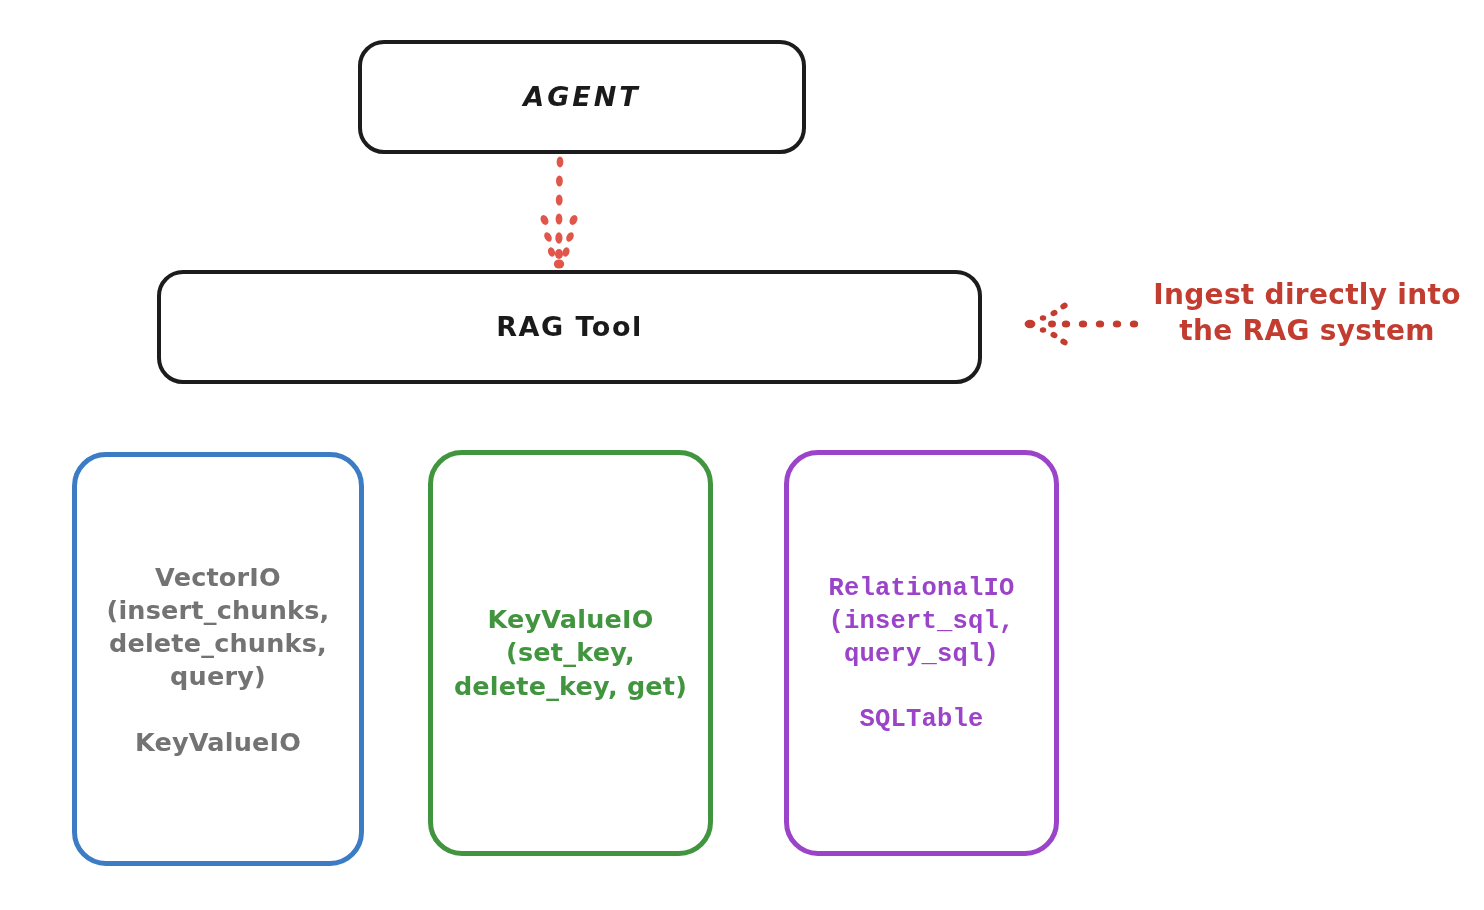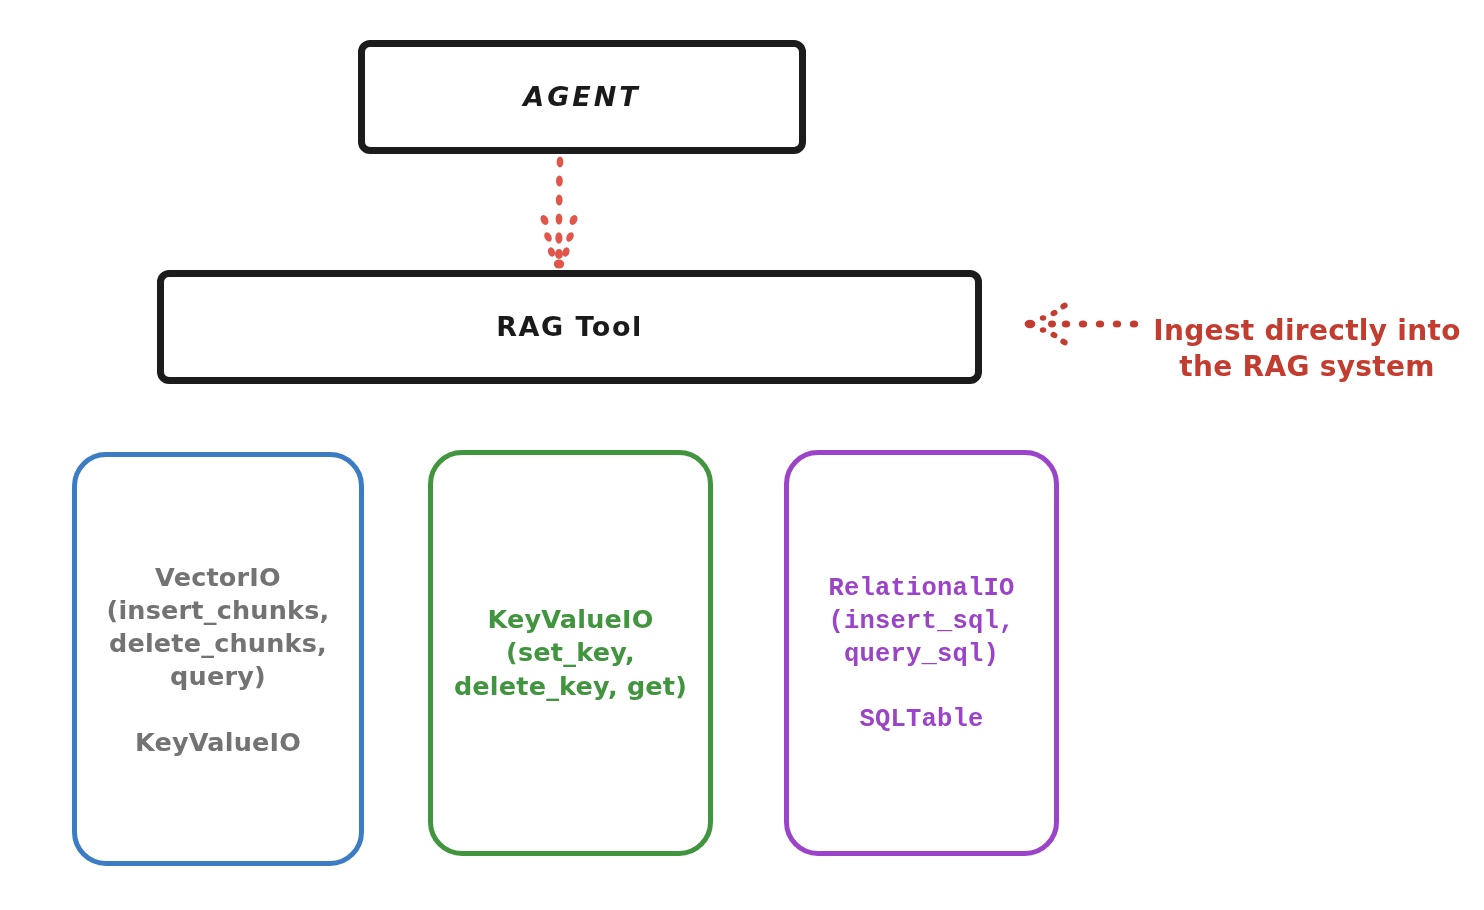--- a/index.html
+++ b/index.html
@@ -29,22 +29,22 @@
     background: #ffffff;
   }
   .node .node-label {
     white-space: pre-line;
     line-height: 1.34;
     letter-spacing: 0.5px;
   }
 
   
   .node.black {
-    border: 7px solid #0c4a6e;
-    border-radius: 12px;
+    border: 4px solid #0c4a6e;
+    border-radius: 26px;
   }
   .node.black .node-label {
     color: #1a1a1a;
     font-style: italic;
     font-weight: 700;
   }
   #node-agent { left: 358px; top: 40px; width: 448px; height: 114px; }
   #node-agent .node-label { font-size: 27px; letter-spacing: 3px; font-style: italic; }
 
   #node-ragtool { left: 157px; top: 270px; width: 825px; height: 114px; }
@@ -92,21 +92,20 @@
     position: absolute;
     left: 1142px;
     top: 277px;
     width: 330px;
     text-align: center;
     line-height: 1.28;
     font-size: 28px;
     font-weight: 600;
     letter-spacing: 0.3px;
     white-space: pre-line;
-    margin-top: 36px;
   }
   #edge-annotation-ragtool {
     left: 1018px;
     top: 298px;
     width: 122px;
     height: 52px;
   }
 </style>
 </head>
 <body style="background: rgb(255, 255, 255);">

